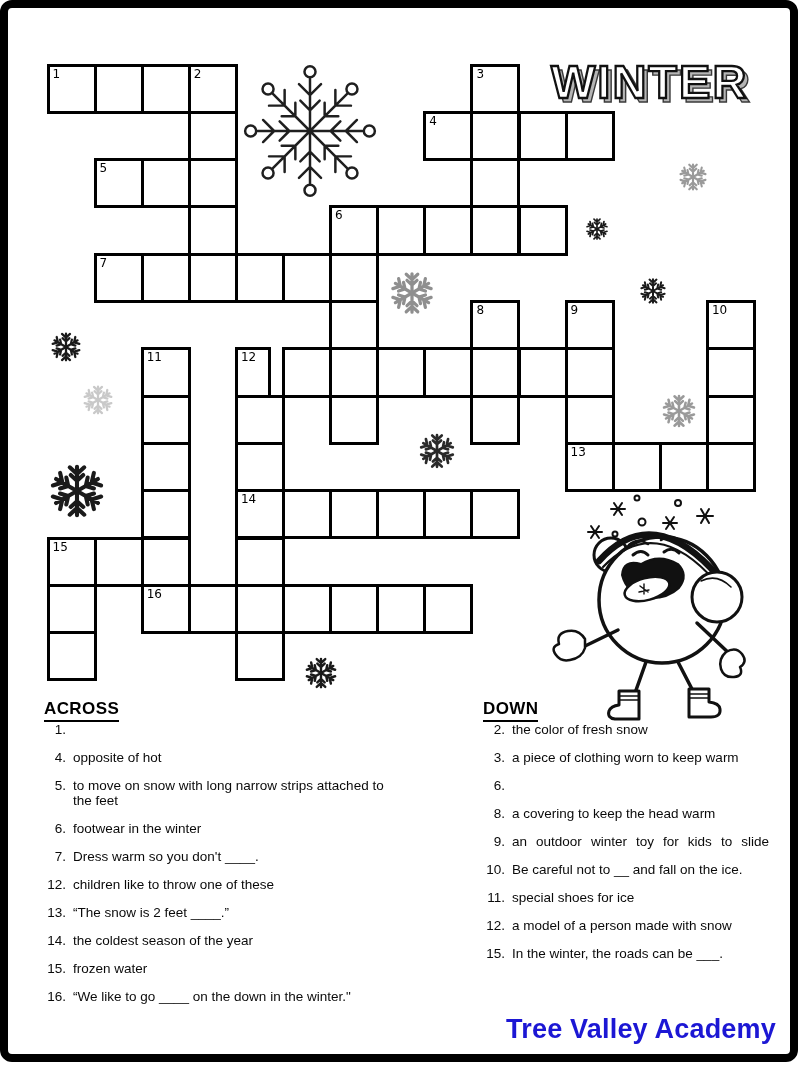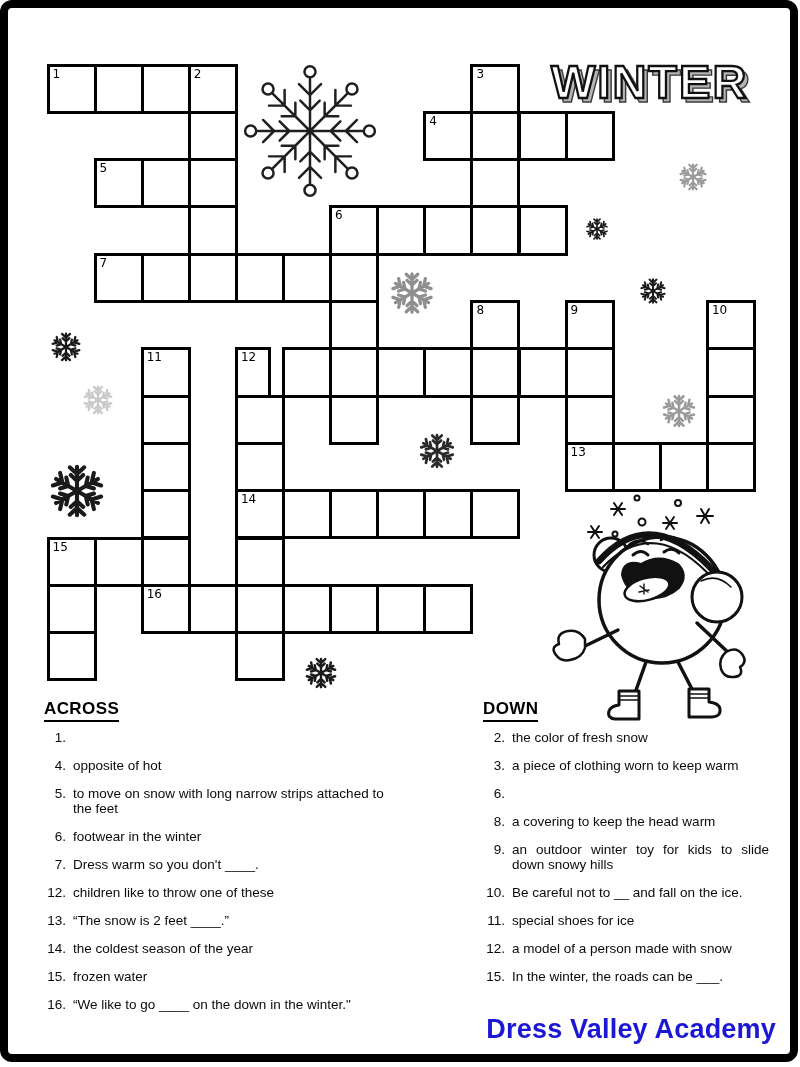--- a/index.html
+++ b/index.html
@@ -13,21 +13,21 @@
            font-family:"DejaVu Sans",sans-serif;font-weight:500;color:#000;}
   
   .flake{position:absolute;}
   .title-svg{position:absolute;left:548px;top:50px;}
   .snowman{position:absolute;left:545px;top:493px;width:212px;height:237px;}
   
   .clues{position:absolute;}
   #across-clues{left:44px;top:699px;width:410px;}
   #down-clues{left:483px;top:699px;width:300px;}
   .heading{display:inline-block;font-size:17px;font-weight:bold;letter-spacing:.4px;
-           border-bottom:2.5px solid #000;padding-bottom:1px;margin-bottom:8px;}
+           border-bottom:2.5px solid #000;padding-bottom:1px;}
   .clue{display:flex;margin-bottom:13px;font-size:13.5px;line-height:15px;color:#0a0a0a;}
   .cnum{flex:none;width:22px;text-align:right;margin-right:7px;}
   .ctext div{white-space:nowrap;}
   .ctext div.just{white-space:normal;width:257px;text-align:justify;text-align-last:justify;}
   .brand{position:absolute;right:24px;top:1014px;font-size:27px;font-weight:bold;letter-spacing:.2px;}
 </style>
 </head>
 <body>
 
 <div class="page">
@@ -337,21 +337,20 @@
         <div class="clue">
           <span class="cnum">8.</span>
           <span class="ctext">
             <div>a covering to keep the head warm</div>
           </span>
         </div>
         <div class="clue">
           <span class="cnum">9.</span>
           <span class="ctext">
             <div class="just">an outdoor winter toy for kids to slide</div>
-            <div>down snowy hills</div>
           </span>
         </div>
         <div class="clue">
           <span class="cnum">10.</span>
           <span class="ctext">
             <div>Be careful not to __ and fall on the ice.</div>
           </span>
         </div>
         <div class="clue">
           <span class="cnum">11.</span>
@@ -367,15 +366,15 @@
         </div>
         <div class="clue">
           <span class="cnum">15.</span>
           <span class="ctext">
             <div>In the winter, the roads can be ___.</div>
           </span>
         </div>
       </div>
   </div>
 
-  <div class="brand" id="brand" style="color: rgb(28, 23, 212);">Dress Valley Academy</div>
+  <div class="brand" id="brand" style="color: rgb(28, 23, 212);">Tree Valley Academy</div>
 
 </div>
 
 </body></html>

